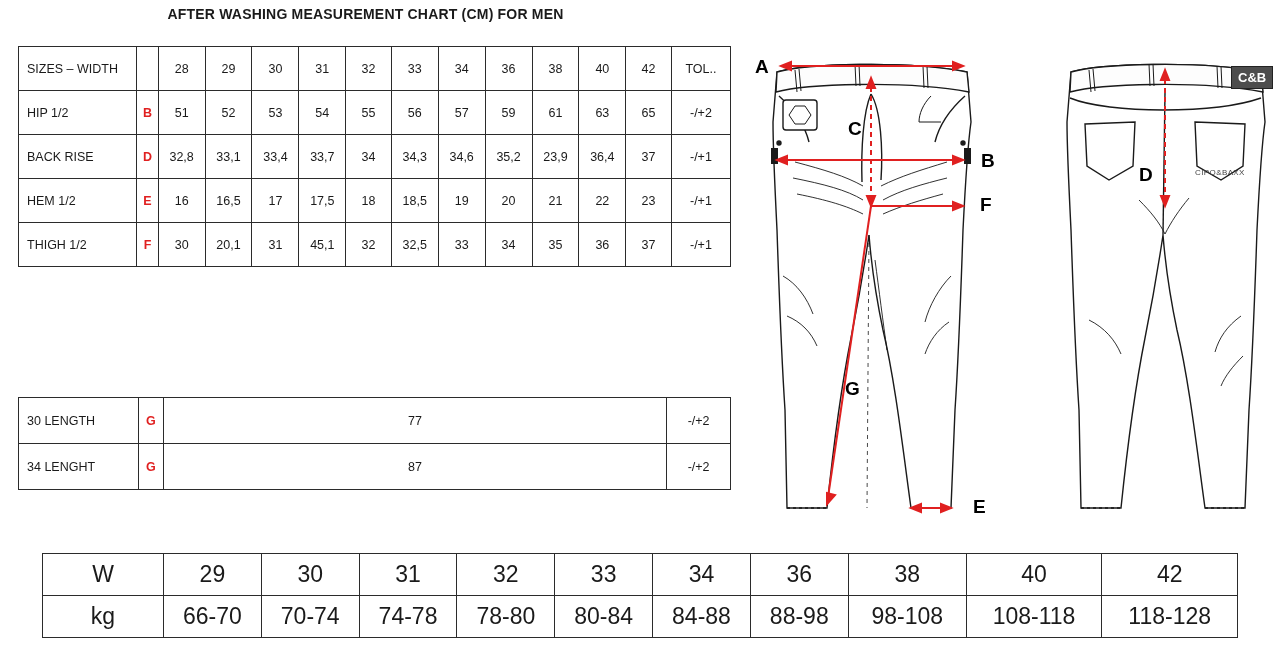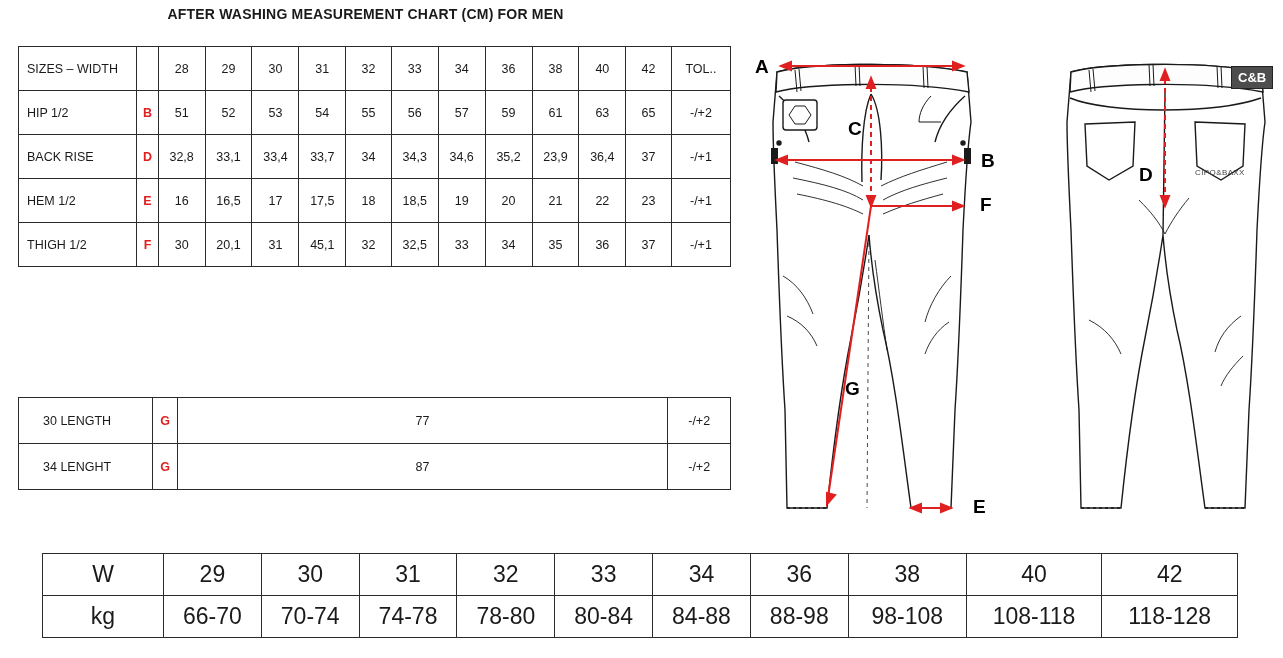--- a/index.html
+++ b/index.html
@@ -49,21 +49,21 @@
     position:absolute;left:18px;top:397px;
     width:713px;
     font-size:12.5px;
   }
   .len-table td{
     border:1px solid #2b2b2b;
     height:43px;
     text-align:center;
     vertical-align:middle;
   }
-  .len-table td.label{text-align:left;padding-left:24px;width:112px;}
+  .len-table td.label{text-align:left;padding-left:8px;width:112px;}
   .len-table td.code{width:22px;color:#e02020;font-weight:bold;}
   .len-table td.val{width:517px;}
   .len-table td.tol{width:62px;}
   
   .w-table{
     position:absolute;left:42px;top:553px;
     width:1196px;
     font-size:23px;
   }
   .w-table td{

